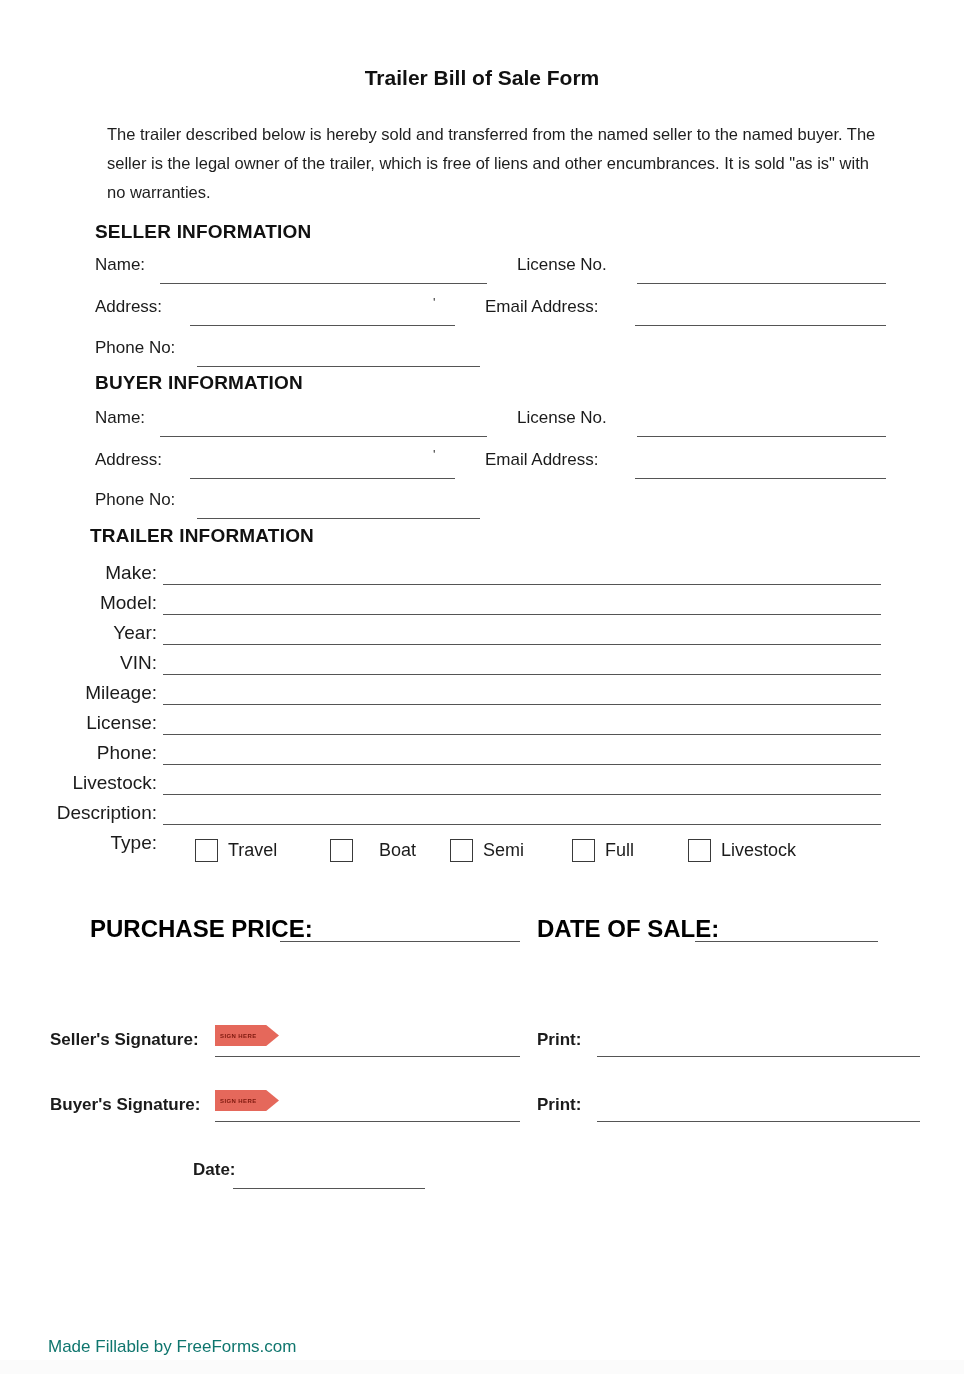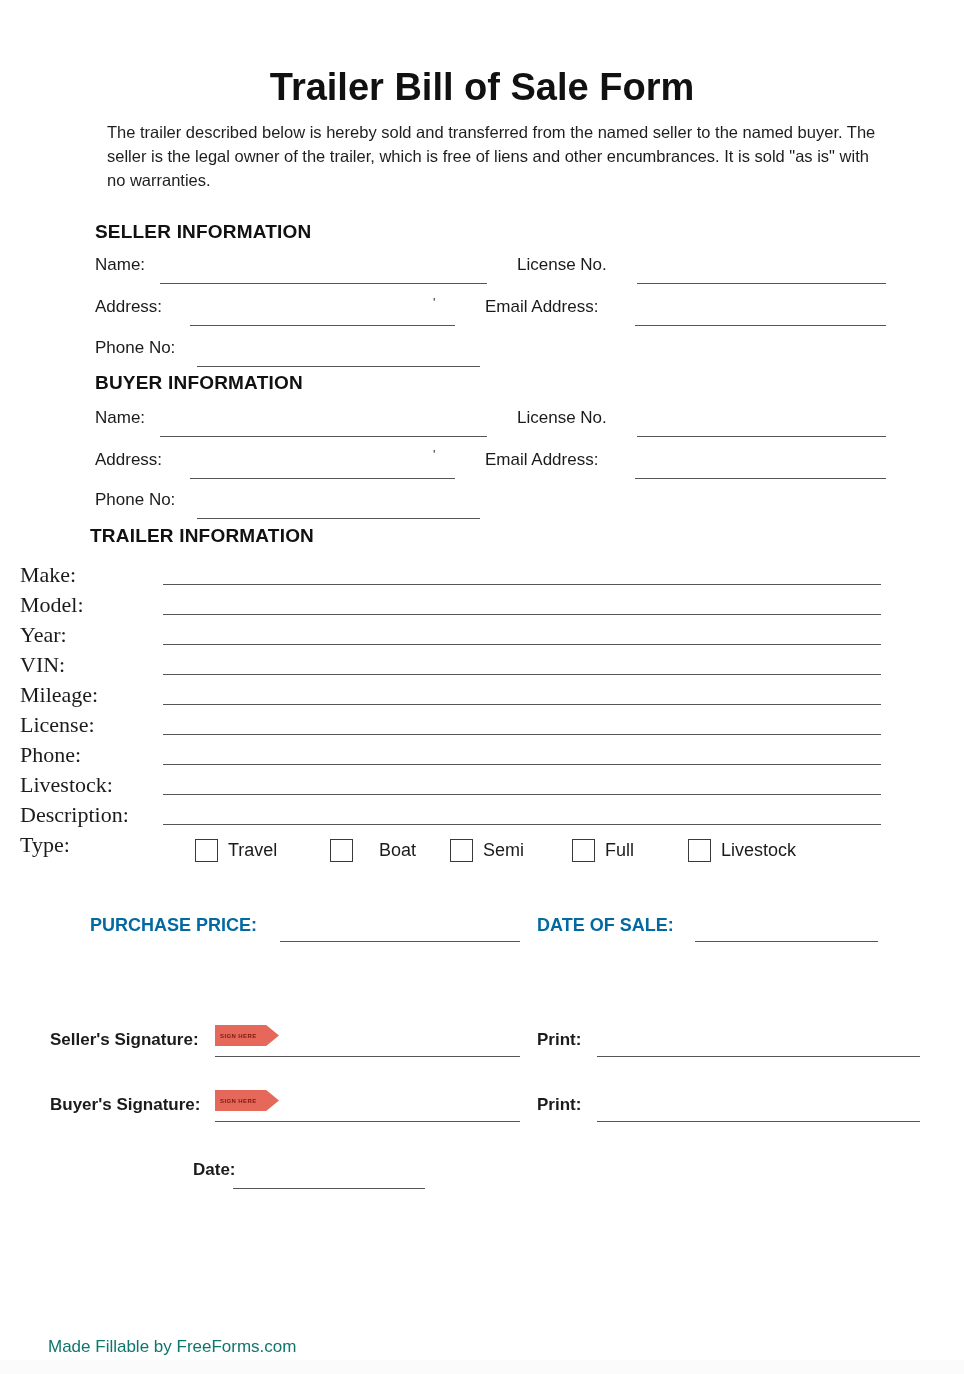--- a/index.html
+++ b/index.html
@@ -18,59 +18,59 @@
     position:relative;
     width:964px;
     height:1374px;
     background:#ffffff;
     overflow:hidden;
   }
   .title{
     position:absolute;
     left:0;right:0;top:66px;
     text-align:center;
-    font-size:38px;
+    font-size:21px;
     font-weight:bold;
     color:#111;
   }
   .intro{
     position:absolute;
     left:107px;top:120px;
     width:770px;
     font-size:16.5px;
-    line-height:24px;
+    line-height:29px;
     color:#1e1e1e;
   }
   .heading{
     position:absolute;
     font-size:19px;
     font-weight:bold;
     letter-spacing:0.2px;
     color:#111;
     white-space:nowrap;
   }
   .label{
     position:absolute;
     font-size:17px;
     color:var(--text-color);
     white-space:nowrap;
   }
   .label-r{
     position:absolute;
-    font-size:22px;
-    color:var(--text-color);
-    white-space:nowrap;
-    font-family:Liberation Serif, serif;
+    font-size:19px;
+    color:var(--text-color);
+    white-space:nowrap;
+    text-align:right;
   }
   .label-b{font-weight:bold;}
   .big-label{
     position:absolute;
-    font-size:18px;
-    font-weight:bold;
-    color:#0369a1;
+    font-size:24px;
+    font-weight:bold;
+    color:#000000;
     white-space:nowrap;
   }
   .fill{
     position:absolute;
     height:24px;
     border-bottom:1px solid var(--line-color);
     font-size:15px;
     color:#000;
     padding:2px 4px;
     white-space:nowrap;

